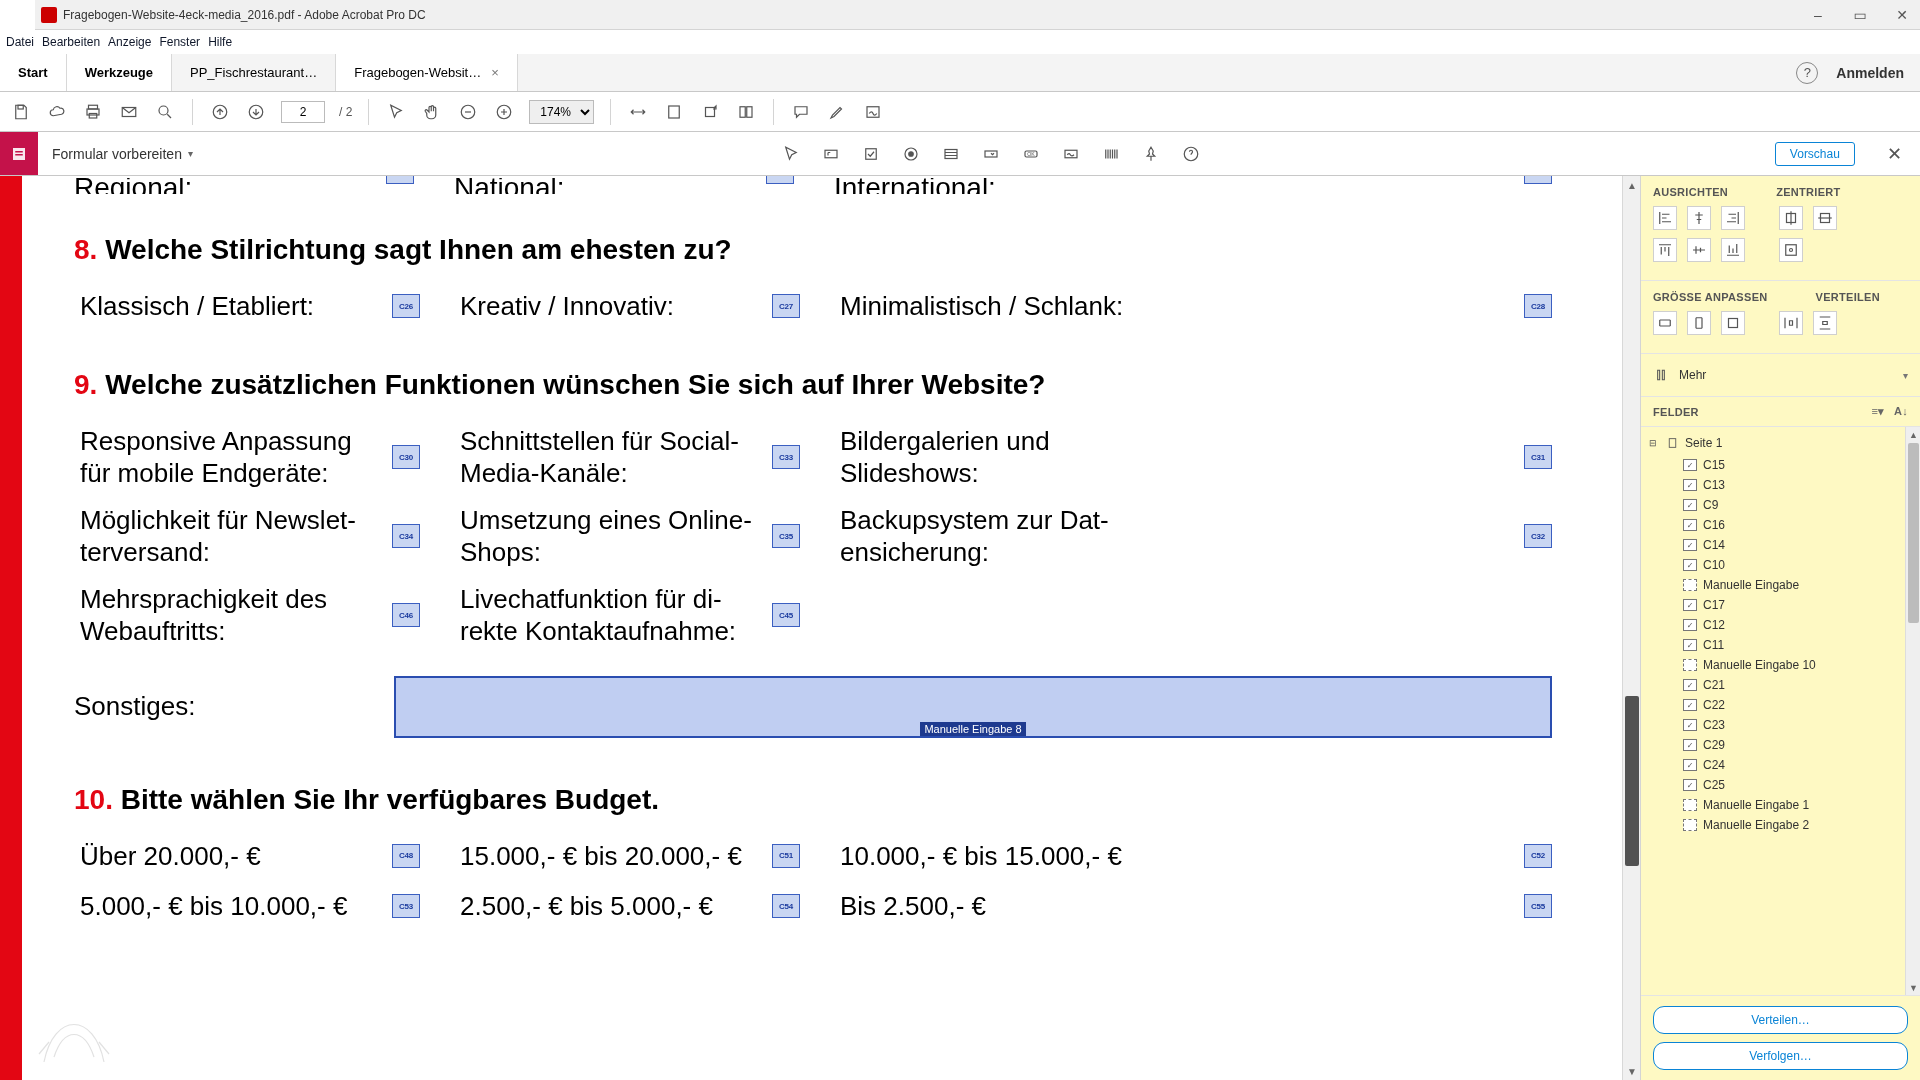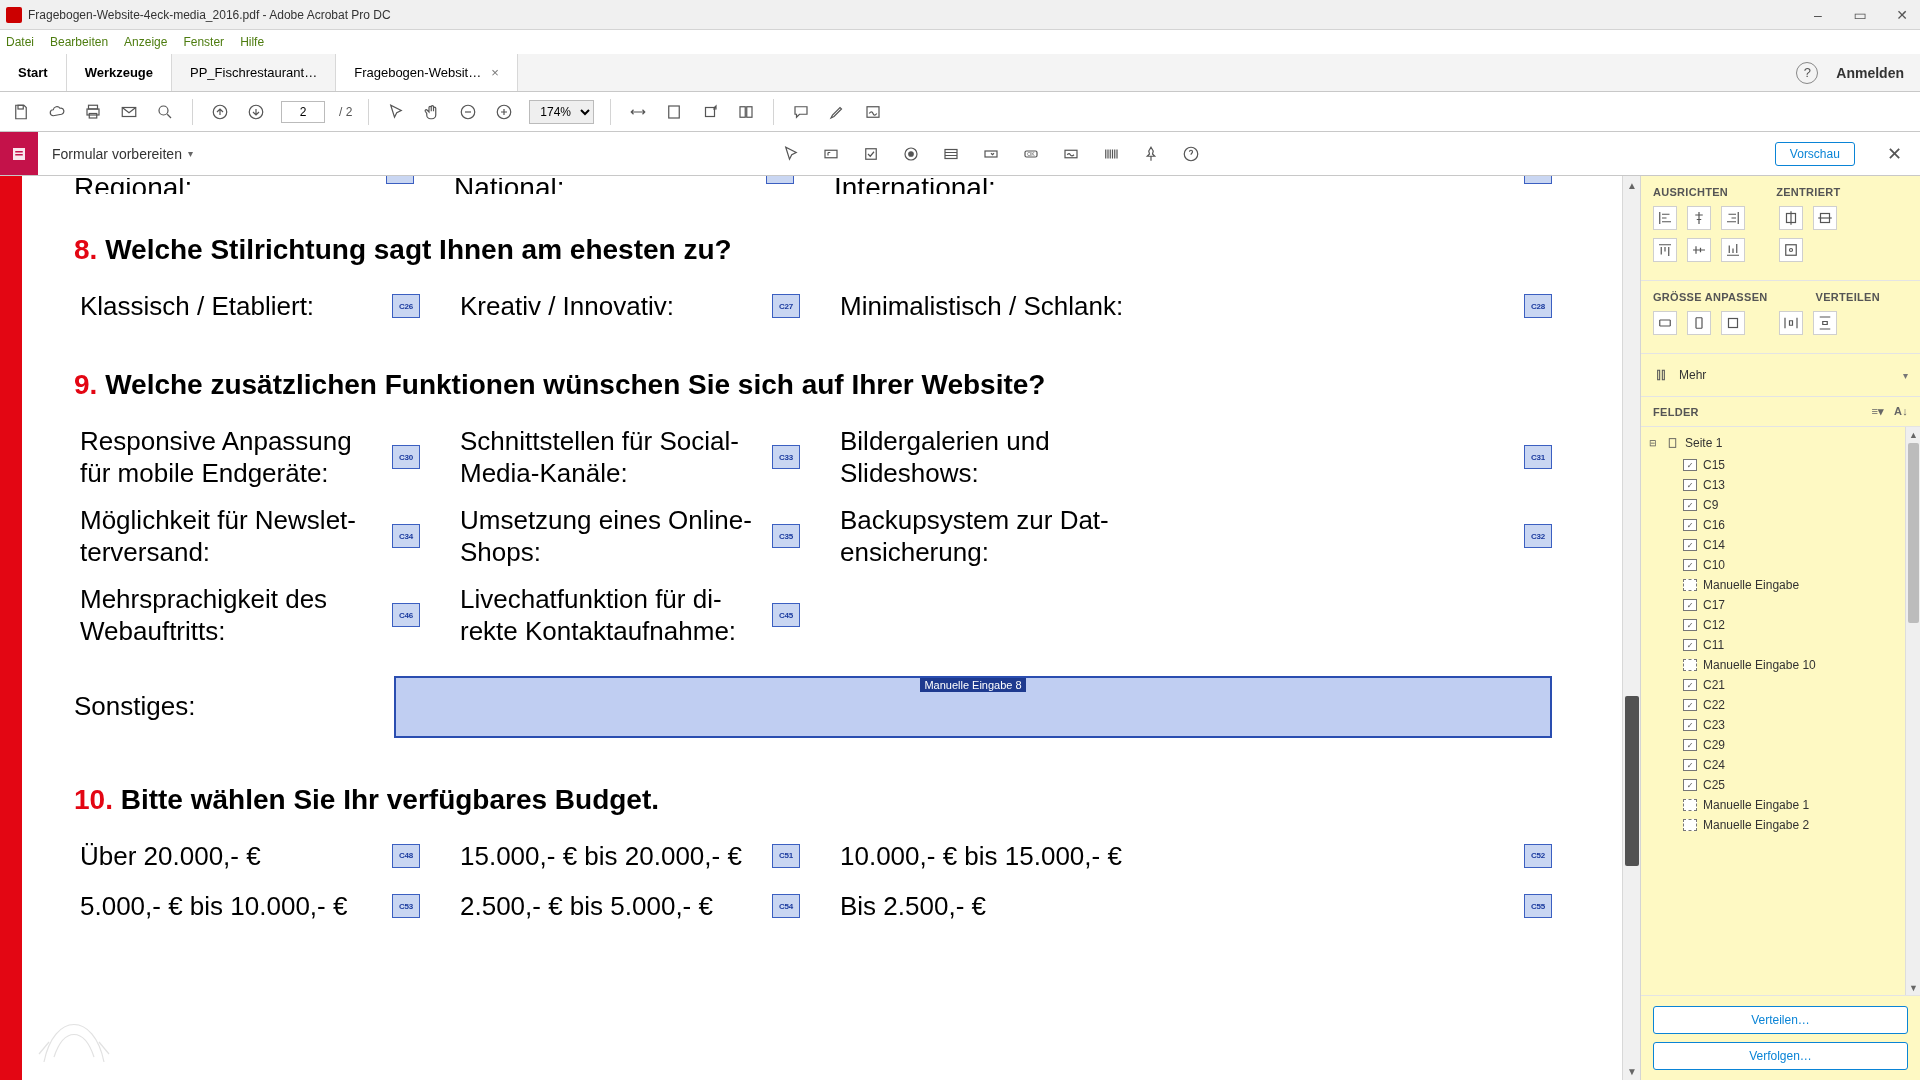--- a/index.html
+++ b/index.html
@@ -1,24 +1,24 @@
 <!DOCTYPE html>
 <html><head>
 <meta charset="utf-8">
 <style>
 * { margin: 0; padding: 0; box-sizing: border-box; font-family: "Segoe UI", Arial, sans-serif; }
 body { background: #fff; width: 1920px; height: 1080px; overflow: hidden; }
 
-.titlebar { height: 30px; background: #f0f0f0; display: flex; align-items: center; padding: 0 6px; border-bottom: 1px solid #d4d4d4; }
+.titlebar { height: 30px; background: #f0f0f0; display: flex; align-items: center; padding: 0 6px; border-bottom: 1px solid #d4d4d4; margin-left: 35px; }
 .titlebar .app-icon { width: 16px; height: 16px; background: #cc0000; border-radius: 2px; margin-right: 6px; }
 .titlebar .title { font-size: 12px; color: #333; flex: 1; }
 .titlebar .win-controls { display: flex; gap: 18px; }
 .titlebar .win-btn { width: 24px; height: 20px; display: flex; align-items: center; justify-content: center; color: #555; font-size: 14px; cursor: pointer; }
 
-.menubar { height: 24px; display: flex; align-items: center; padding: 0 6px; gap: 16px; font-size: 12px; color: #4d7c0f; }
+.menubar { height: 24px; display: flex; align-items: center; padding: 0 6px; gap: 8px; font-size: 12px; color: #0f172a; }
 .menubar span { cursor: pointer; }
 
 .tabbar { height: 38px; display: flex; align-items: stretch; border-bottom: 1px solid #c8c8c8; background: #f4f4f4; }
 .tabbar .tab { padding: 0 18px; display: flex; align-items: center; font-size: 13px; border-right: 1px solid #d8d8d8; background: #f4f4f4; position: relative; cursor: pointer; }
 .tabbar .tab.primary { background: #fff; font-weight: 600; }
 .tabbar .tab.active { background: #fff; }
 .tabbar .tab .close-x { margin-left: 10px; color: #777; font-size: 13px; }
 .tabbar .spacer { flex: 1; }
 .tabbar .right { display: flex; align-items: center; gap: 18px; padding-right: 16px; }
 .tabbar .help-circle { width: 22px; height: 22px; border: 1.5px solid #888; border-radius: 50%; display: flex; align-items: center; justify-content: center; font-size: 13px; color: #555; cursor: pointer; }
@@ -62,21 +62,21 @@
 .field-box { width: 28px; height: 24px; border: 1.5px solid #3b5fc1; background: #c9d6f2; display: flex; align-items: center; justify-content: center; font-size: 8px; font-weight: 700; color: #1a3a9e; letter-spacing: -0.3px; }
 
 .top-cut { display: grid; grid-template-columns: 380px 380px 1fr; padding-top: 0; }
 .top-cut .ct { font-size: 28px; font-weight: 400; color: #000; padding-right: 40px; display:flex; justify-content:space-between; align-items:flex-end;}
 .top-cut .ct .field-box { transform: translateY(-10px); }
 .top-cut .partial { overflow: hidden; height: 16px; display:flex; align-items:flex-end; }
 .top-cut .partial span { font-size: 28px; transform: translateY(10px); }
 
 .sonstiges-row { display: flex; align-items: center; margin-top: 28px; gap: 80px; padding-right: 40px; }
 .sonstiges-row .lbl { font-size: 26px; color: #000; width: 240px; }
-.sonstiges-field { flex: 1; height: 62px; background: #c0cef2; border: 2px solid #2a4db0; display: flex; align-items: flex-start; justify-content: center; }
+.sonstiges-field { flex: 1; height: 62px; background: #c0cef2; border: 2px solid #2a4db0; display: flex; align-items: flex-end; justify-content: center; }
 .sonstiges-field .tag { background: #1e3a8f; color: #fff; font-size: 11px; padding: 1px 4px; }
 
 .watermark { position: absolute; bottom: 6px; left: 12px; width: 80px; height: 72px; opacity: 0.35; }
 .watermark svg { stroke: #aaa; fill: none; stroke-width: 1.2; }
 
 
 .right-panel { width: 280px; background: #fef9c3; border-left: 1px solid #d4d4d4; display: flex; flex-direction: column; font-size: 12px; color: #333; }
 .rp-section { padding: 10px 12px; border-bottom: 1px solid #e4e4e4; }
 .rp-heads { display: flex; gap: 48px; font-size: 11px; font-weight: 600; color: #555; margin-bottom: 8px; letter-spacing: 0.3px; }
 .rp-icons { display: flex; gap: 10px; margin-bottom: 8px; }
@@ -94,21 +94,21 @@
 .tree-row .ficon.chk::after { content: "✓"; font-size: 8px; }
 .tree-row .ficon.txt { border-style: dashed; }
 .tree-row .fname { font-size: 12px; }
 .tree-row.page-root { padding-left: 8px; }
 .tree-scroll { position: absolute; right: 0; top: 0; bottom: 0; width: 15px; background: #efefef; border-left: 1px solid #ddd; }
 .tree-scroll .arrow { position: absolute; left:0; width:15px; height:15px; font-size:9px; display:flex;align-items:center;justify-content:center;color:#666; cursor:pointer; }
 .tree-scroll .arrow.top{top:0;} .tree-scroll .arrow.bottom{bottom:0;}
 .tree-scroll .thumb { position:absolute; left:2px; width:11px; top:16px; height:180px; background:#bcbcbc; border-radius:2px; cursor:pointer;}
 
 .rp-buttons { padding: 10px 12px; display: flex; flex-direction: column; gap: 8px; border-top: 1px solid #e4e4e4; }
-.rp-buttons .pbtn { border: 1px solid #0a84d6; color: #0a84d6; background: #fff; border-radius: 3px; padding: 6px 0; font-size: 12px; cursor: pointer; text-align: center; }
+.rp-buttons .pbtn { border: 1px solid #0a84d6; color: #0a84d6; background: #fff; border-radius: 11px; padding: 6px 0; font-size: 12px; cursor: pointer; text-align: center; }
 
 svg.ico-svg { width: 18px; height: 18px; stroke: #555; fill: none; stroke-width: 1.6; }
 </style>
 </head>
 <body>
 
 <div class="titlebar">
   <div class="app-icon"></div>
   <div class="title">Fragebogen-Website-4eck-media_2016.pdf - Adobe Acrobat Pro DC</div>
   <div class="win-controls">

